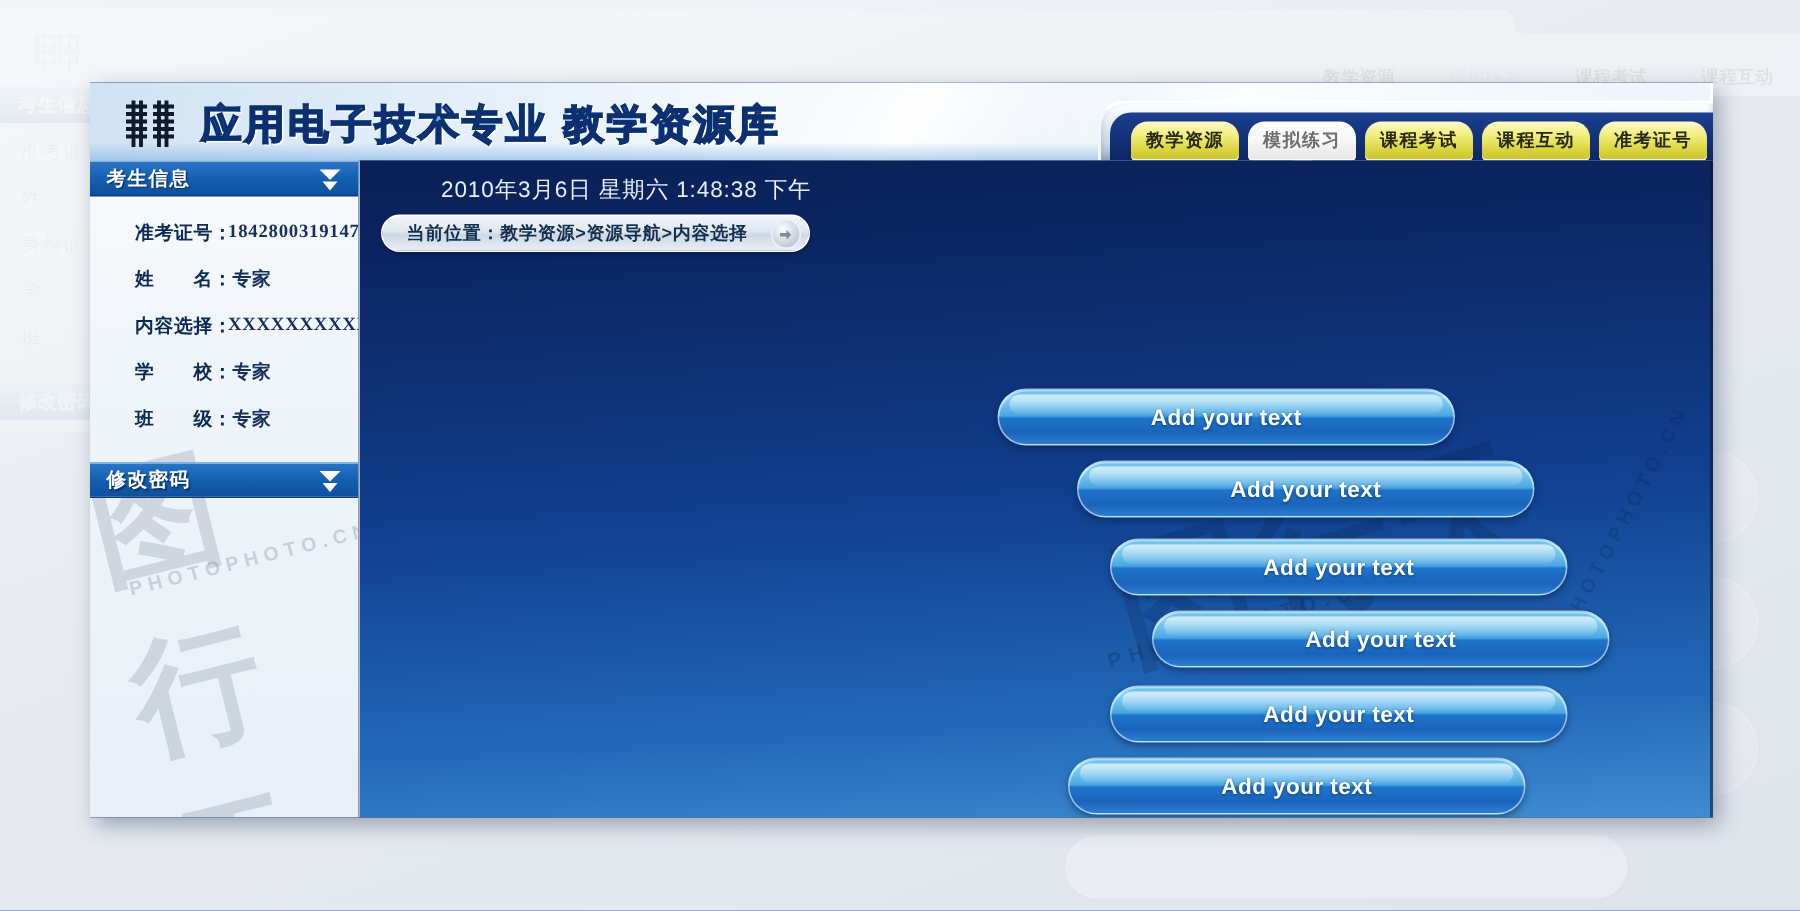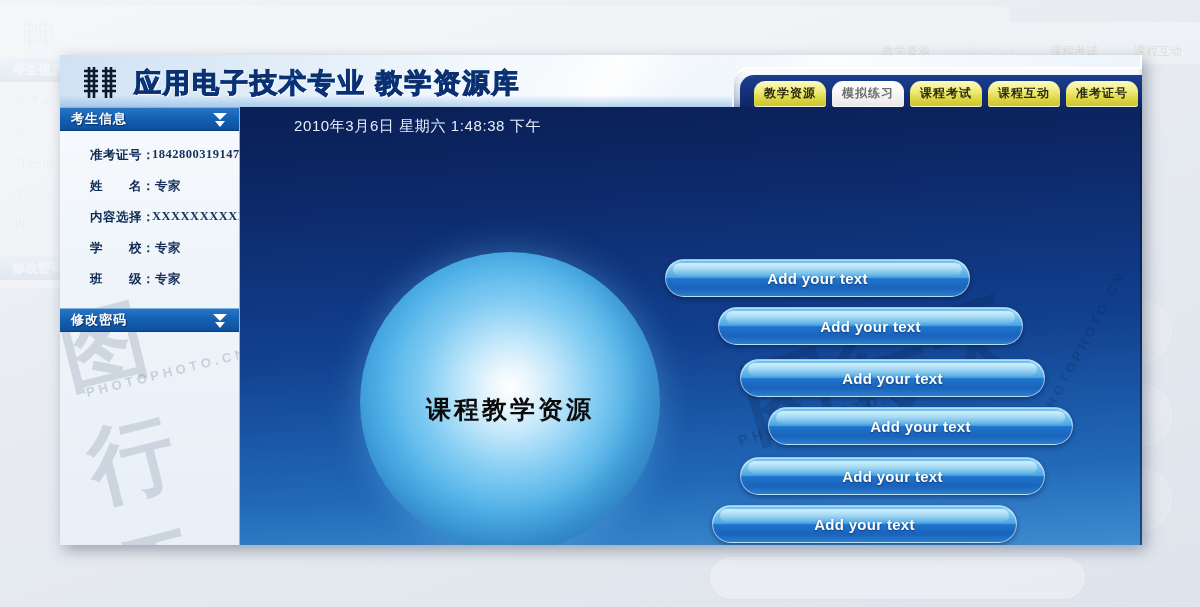--- a/index.html
+++ b/index.html
@@ -404,24 +404,31 @@
       </div>
 
       <div class="content">
 
         <div class="wm-c wm-c1">图行天</div>
         <div class="wm-c wm-c2">PHOTOPHOTO.CN</div>
         <div class="wm-c wm-c3">PHOTOPHOTO.CN</div>
 
         <div class="date-line">2010年3月6日  星期六  1:48:38    下午</div>
 
-
-        <div class="sphere">
-          <div class="sphere-label">课程教学资源</div>
-        </div>
+        <div class="crumb-wrap">
+          <div class="crumb">
+            <span>当前位置：教学资源&gt;资源导航&gt;内容选择</span>
+            <span class="go">
+              <svg width="13" height="13" viewBox="0 0 13 13">
+                <path d="M3 5.3 h4.4 V3.1 L10.4 6.5 L7.4 9.9 V7.7 H3 Z" fill="#7e8b9c"></path>
+              </svg>
+            </span>
+          </div>
+        </div>
+
 
         <div class="pill" style="left:425px; top:152px; width:305px;">
           <span>Add your text</span>
         </div>
         <div class="pill" style="left:478px; top:200px; width:305px;">
           <span>Add your text</span>
         </div>
         <div class="pill" style="left:500px; top:252px; width:305px;">
           <span>Add your text</span>
         </div>

